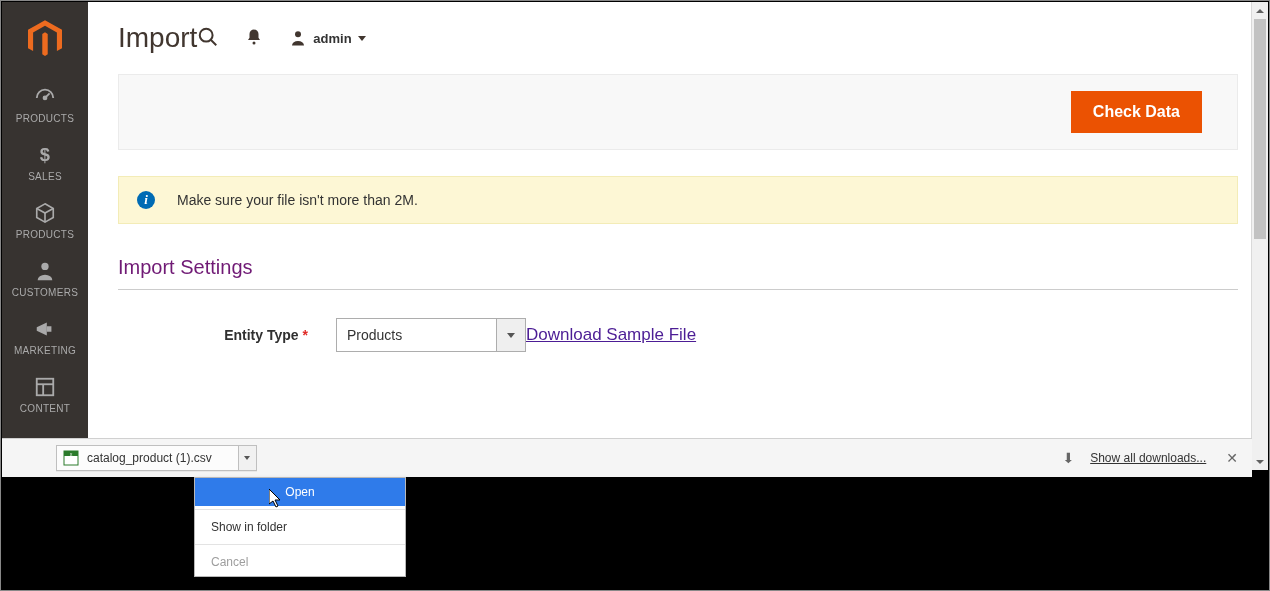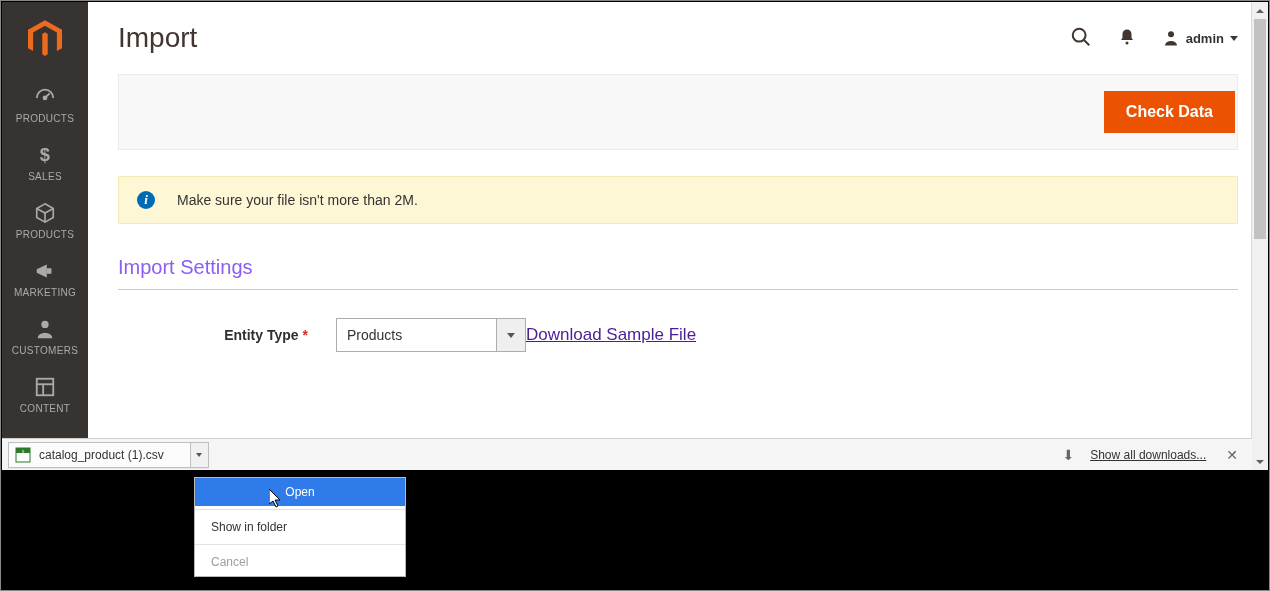--- a/index.html
+++ b/index.html
@@ -62,22 +62,20 @@
     flex: 1;
     background: #fff;
     overflow-y: hidden;
     padding: 0 30px 0 30px;
     position: relative;
   }
   .topbar {
     height: 72px;
     display: flex;
     align-items: center;
-    justify-content: space-between;
-    gap: 22px;
   }
   .page-title {
     font-size: 28px;
     font-weight: 400;
     color: #41362f;
   }
   .tools {
     display: flex;
     align-items: center;
     gap: 26px;
@@ -85,21 +83,21 @@
   .tools .icon { cursor: pointer; color:#41362f; }
   .user { display:flex; align-items:center; gap:6px; cursor:pointer;}
   .user-name { font-size:13px;font-weight:bold; }
   .caret-down {
     width:0;height:0;border-left:4px solid transparent;border-right:4px solid transparent;border-top:5px solid #41362f;
   }
   
   .action-bar {
     background: #f8f8f8;
     border: 1px solid #ebebeb;
-    padding: 16px 2px;
+    padding: 16px 35px;
     display: flex;
     justify-content: flex-end;
     margin-bottom: 26px;
   }
   .btn-primary {
     background: #eb5202;
     color: #fff;
     border: none;
     font-size: 16px;
     font-weight: 600;
@@ -117,21 +115,21 @@
     margin-bottom: 32px;
     color:#333;
   }
   .alert-icon {
     width:18px;height:18px;border-radius:50%;background:#006bb4;color:#fff;
     display:flex;align-items:center;justify-content:center;font-style:italic;font-family:serif;font-weight:bold;font-size:13px;
   }
   
   .section-title {
     font-size: 20px;
-    color:#8b5cf6;
+    color:#701a75;
     padding-bottom: 10px;
     border-bottom: 1px solid #ccc;
     margin-bottom: 28px;
   }
   
   .form-row {
     display: flex;
     align-items: center;
   }
   .form-label {
@@ -181,26 +179,27 @@
   .win-scroll .arrow.up div {border-bottom:4px solid #606060;}
   .win-scroll .arrow.dn div {border-top:4px solid #606060;}
   .win-scroll .thumb {
     position:absolute; left:2px; right:2px; top:17px; height:220px;
     background:#c2c2c2;
   }
   
   
   .dlbar {
     position:absolute; left:1px; right:17px; top: 437px;
-    height: 32px;
+    height: 39px;
     background:#f5f5f5;
     border-top:1px solid #d0d0d0;
-    display:flex; 
+    display:flex; align-items:center;
     font-size:12px; color:#333;
     z-index: 5;
+    padding-left: 48px;
   }
   .dl-chip {
     height:26px; margin:3px 0 3px 6px;
     border:1px solid #bfbfbf; background:#fcfcfc;
     display:flex; align-items:center; gap:8px;
     padding: 0 0 0 6px;
     box-shadow: 0 1px 0 rgba(0,0,0,0.05);
   }
   .dl-file-icon { width:16px;height:16px; }
   .dl-drop {
@@ -279,34 +278,34 @@
             <path d="M12 2 L21 7 L21 17 L12 22 L3 17 L3 7 Z"></path>
               <path d="M3 7 L12 12 L21 7"></path>
               <path d="M12 12 L12 22"></path>
           </svg>
         </span>
         <span>PRODUCTS</span>
       </div>
       <div class="sidebar-item">
         <span class="icon">
           <svg width="22" height="22" viewBox="0 0 24 24" fill="currentColor">
+            <circle cx="12" cy="7" r="4"></circle>
+              <path d="M4 22 a8 6 0 0 1 16 0 Z"></path>
+          </svg>
+        </span>
+        <span>CUSTOMERS</span>
+      </div>
+      <div class="sidebar-item">
+        <span class="icon">
+          <svg width="22" height="22" viewBox="0 0 24 24" fill="currentColor">
             <path d="M3 10 L14 5 L14 19 L3 14 Z"></path>
               <rect x="14" y="9" width="5" height="6"></rect>
           </svg>
         </span>
         <span>MARKETING</span>
-      </div>
-      <div class="sidebar-item">
-        <span class="icon">
-          <svg width="22" height="22" viewBox="0 0 24 24" fill="currentColor">
-            <circle cx="12" cy="7" r="4"></circle>
-              <path d="M4 22 a8 6 0 0 1 16 0 Z"></path>
-          </svg>
-        </span>
-        <span>CUSTOMERS</span>
       </div>
       <div class="sidebar-item">
         <span class="icon">
           <svg width="22" height="22" viewBox="0 0 24 24" fill="none" stroke="currentColor" stroke-width="2">
             <rect x="3" y="3" width="18" height="18"></rect>
               <line x1="3" y1="9" x2="21" y2="9"></line>
               <line x1="10" y1="9" x2="10" y2="21"></line>
           </svg>
         </span>
         <span>CONTENT</span>

